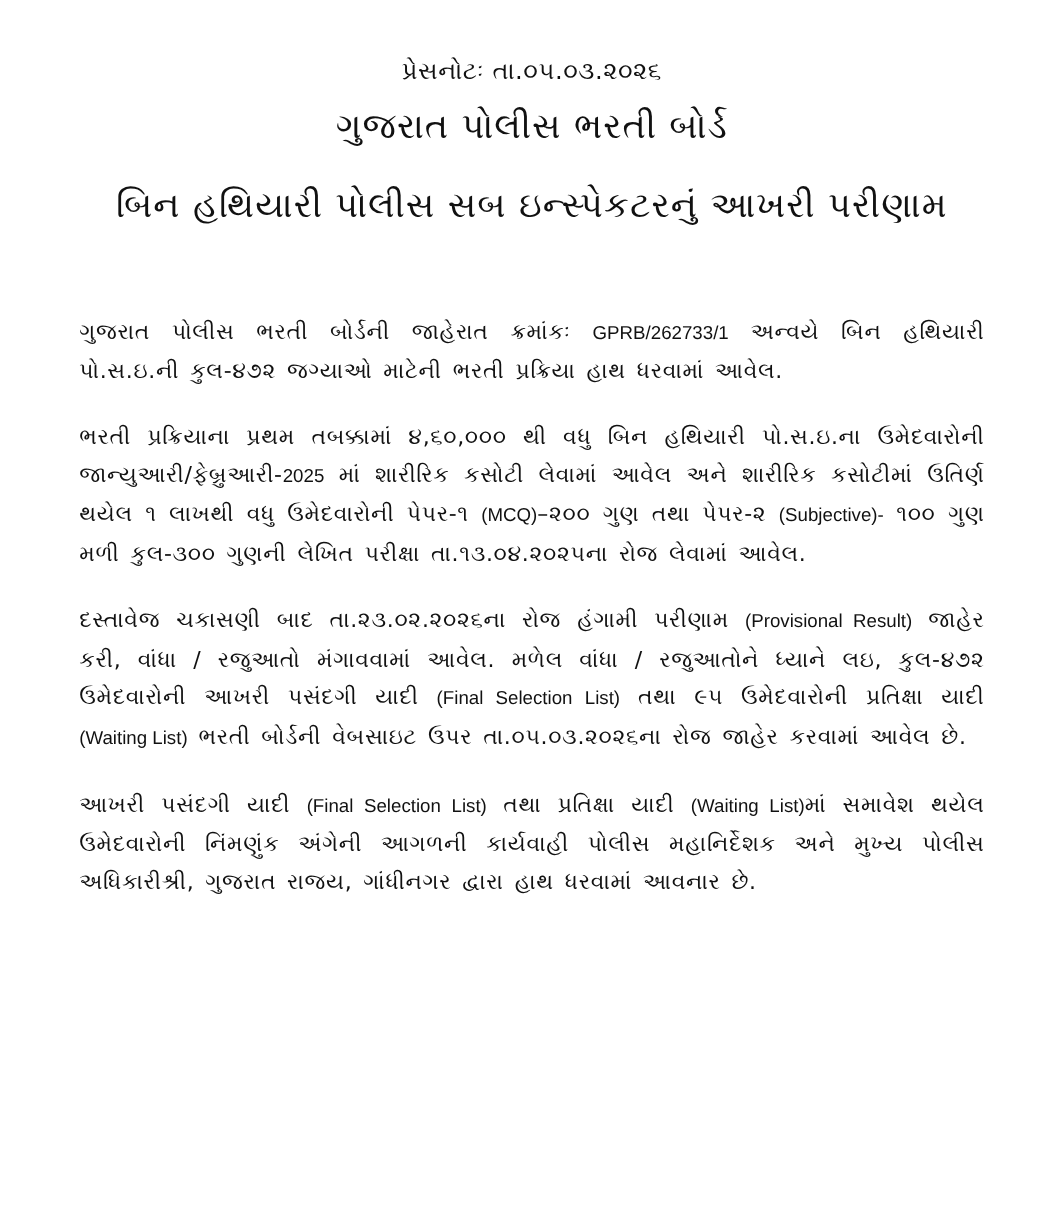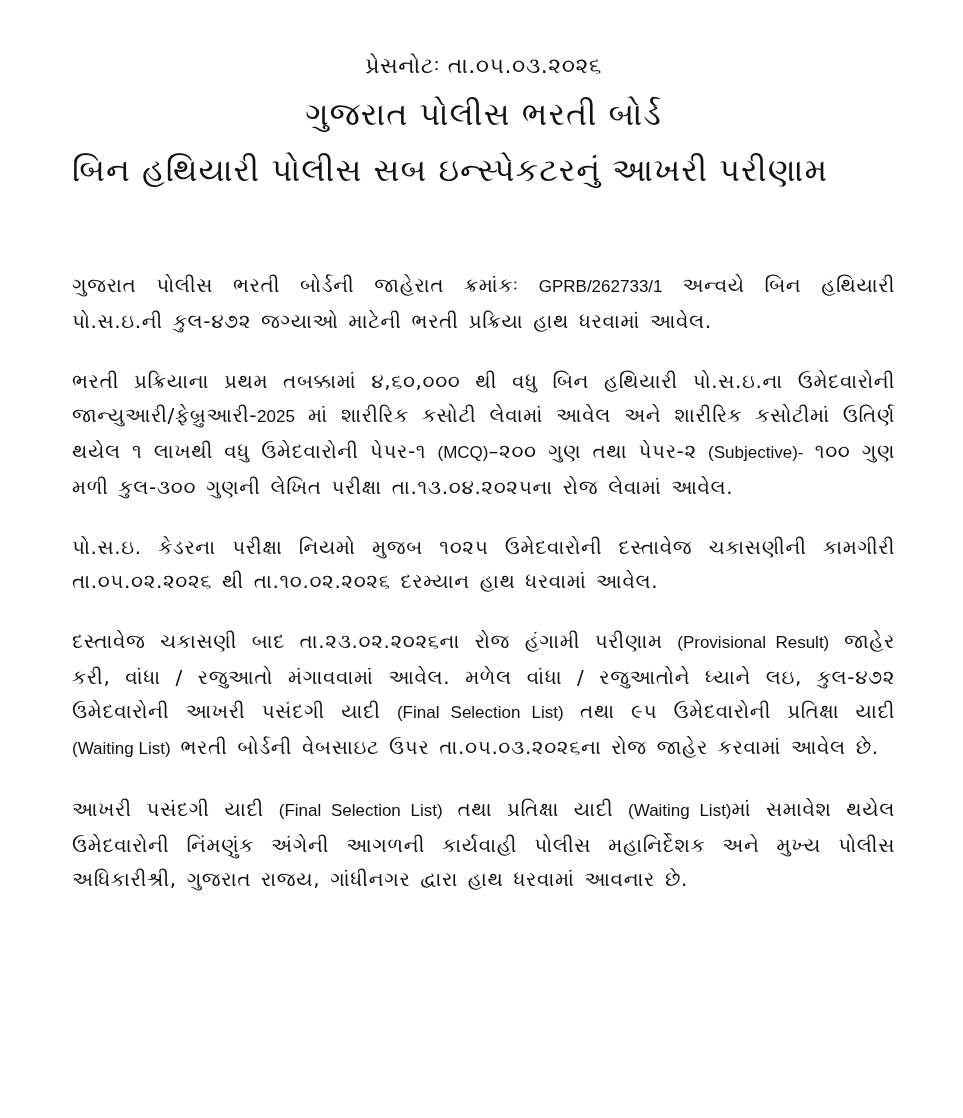--- a/index.html
+++ b/index.html
@@ -30,24 +30,24 @@
     letter-spacing: 0.5px;
   }
   .org-title {
     text-align: center;
     font-size: 32px;
     line-height: 40px;
     margin-top: 2px;
     letter-spacing: 1px;
   }
   .doc-title {
-    text-align: left;
+    text-align: center;
     font-size: 32px;
     line-height: 40px;
-    margin-top: 16px;
+    margin-top: 32px;
     letter-spacing: 1px;
   }
   .body-wrap {
     margin-top: 78px;
   }
   .para {
     font-size: 20px;
     line-height: 34px;
     text-align: justify;
     text-align-last: left;
@@ -79,20 +79,19 @@
   <div class="org-title">ગુજરાત પોલીસ ભરતી બોર્ડ</div>
 
   <div class="doc-title">બિન હથિયારી પોલીસ સબ ઇન્સ્પેકટરનું આખરી પરીણામ</div>
 
   <div class="body-wrap">
 
     <p class="para"><span>ગુજરાત પોલીસ ભરતી બોર્ડની જાહેરાત ક્રમાંકઃ </span><span class="latin">GPRB/262733/1</span><span> અન્વયે બિન હથિયારી પો.સ.ઇ.ની કુલ-૪૭૨ જગ્યાઓ માટેની ભરતી પ્રક્રિયા હાથ ધરવામાં આવેલ.</span></p>
 
     <p class="para"><span>ભરતી પ્રક્રિયાના પ્રથમ તબક્કામાં ૪,૬૦,૦૦૦ થી વધુ બિન હથિયારી પો.સ.ઇ.ના ઉમેદવારોની જાન્યુઆરી/ફેબ્રુઆરી-</span><span class="latin">2025</span><span> માં શારીરિક કસોટી લેવામાં આવેલ અને શારીરિક કસોટીમાં ઉતિર્ણ થયેલ ૧ લાખથી વધુ ઉમેદવારોની પેપર-૧ </span><span class="latin">(MCQ)</span><span>–૨૦૦ ગુણ તથા પેપર-૨ </span><span class="latin">(Subjective)-</span><span> ૧૦૦ ગુણ મળી કુલ-૩૦૦ ગુણની લેખિત પરીક્ષા તા.૧૩.૦૪.૨૦૨૫ના રોજ લેવામાં આવેલ.</span></p>
 
-    <p class="para">પો.સ.ઇ. કેડરના પરીક્ષા નિયમો મુજબ ૧૦૨૫ ઉમેદવારોની દસ્તાવેજ ચકાસણીની કામગીરી તા.૦૫.૦૨.૨૦૨૬ થી તા.૧૦.૦૨.૨૦૨૬ દરમ્યાન હાથ ધરવામાં આવેલ.</p>
 
     <p class="para"><span>દસ્તાવેજ ચકાસણી બાદ તા.૨૩.૦૨.૨૦૨૬ના રોજ હંગામી પરીણામ </span><span class="latin-bold">(Provisional Result)</span><span> જાહેર કરી, વાંધા / રજુઆતો મંગાવવામાં આવેલ. મળેલ વાંધા / રજુઆતોને ધ્યાને લઇ, કુલ-૪૭૨ ઉમેદવારોની આખરી પસંદગી યાદી </span><span class="latin">(Final Selection List)</span><span> તથા ૯૫ ઉમેદવારોની પ્રતિક્ષા યાદી </span><span class="latin">(Waiting List)</span><span> ભરતી બોર્ડની વેબસાઇટ ઉપર તા.૦૫.૦૩.૨૦૨૬ના રોજ જાહેર કરવામાં આવેલ છે.</span></p>
 
     <p class="para"><span>આખરી પસંદગી યાદી </span><span class="latin">(Final Selection List)</span><span> તથા પ્રતિક્ષા યાદી </span><span class="latin">(Waiting List)</span><span>માં સમાવેશ થયેલ ઉમેદવારોની નિંમણુંક અંગેની આગળની કાર્યવાહી પોલીસ મહાનિર્દેશક અને મુખ્ય પોલીસ અધિકારીશ્રી, ગુજરાત રાજય, ગાંધીનગર દ્વારા હાથ ધરવામાં આવનાર છે.</span></p>
 
   </div>
 </div>
 
 </body></html>

